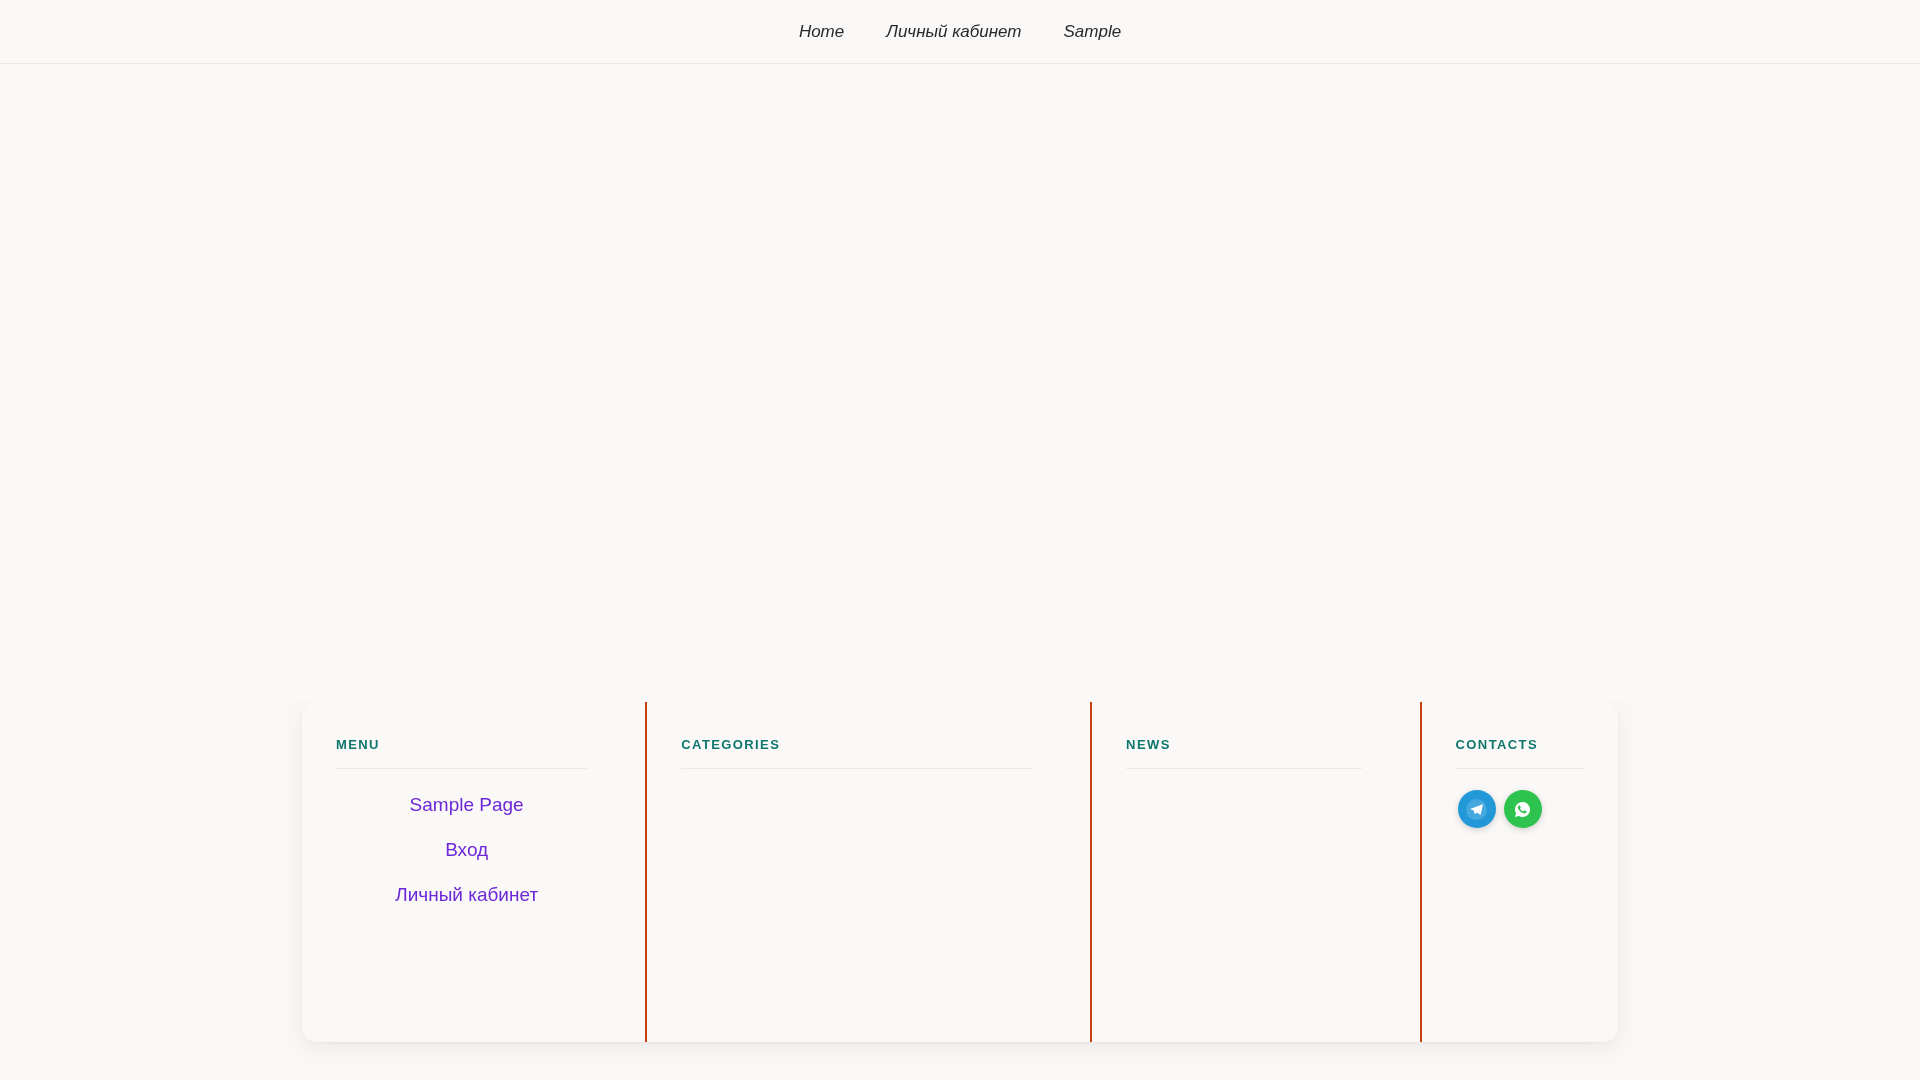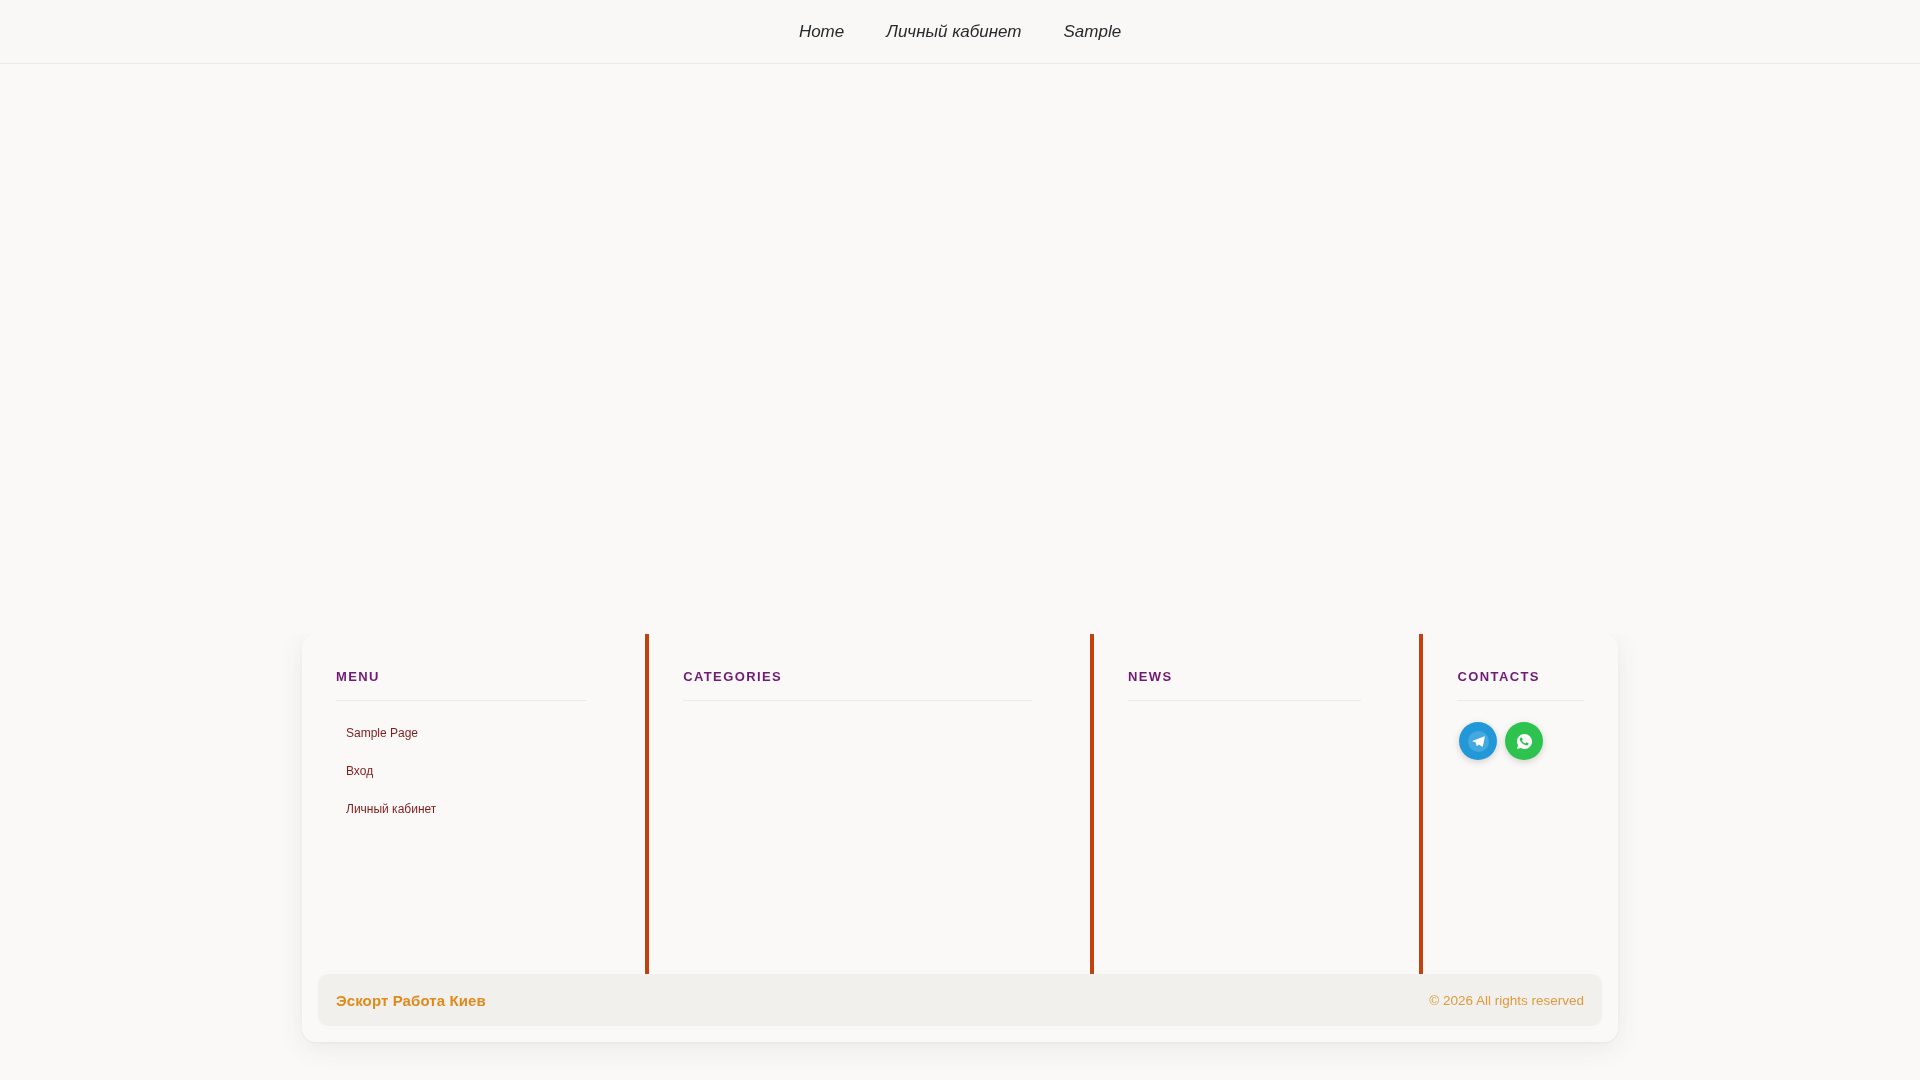--- a/index.html
+++ b/index.html
@@ -81,34 +81,34 @@
     display: flex;
     align-items: stretch;
     min-height: 340px;
   }
 
   .footer-col {
     padding: 36px 34px 30px 34px;
     position: relative;
   }
   .footer-col + .footer-col {
-    border-left: 4px solid #c2410c;
+    border-left: 2px solid #c2410c;
     margin-left: 24px;
   }
 
   .col-menu       { width: 338px; }
   .col-categories { width: 447px; }
   .col-news       { width: 323px; }
   .col-contacts   { width: 208px; flex: 1 1 auto; }
 
   .col-title {
     font-size: 13px;
     font-weight: 700;
     letter-spacing: 1.4px;
-    color: #701a75;
+    color: #0f766e;
     text-transform: uppercase;
     line-height: 1;
     padding-bottom: 0;
   }
 
   .col-rule {
     margin-top: 17px;
     height: 1px;
     background: #ecebe7;
     width: 100%;
@@ -116,27 +116,28 @@
 
   .footer-list {
     list-style: none;
     margin-top: 13px;
   }
 
   .footer-list-item { display: block; }
 
   .footer-link {
     display: block;
-    font-size: 12px;
+    font-size: 19px;
     line-height: 1;
-    color: #7f1d1d;
+    color: #6d28d9;
     text-decoration: none;
     padding: 13px 0 13px 10px;
     cursor: pointer;
     white-space: nowrap;
+    text-align: center;
   }
 
   
   .social-row {
     display: flex;
     align-items: center;
     gap: 8px;
     margin-top: 21px;
     padding-left: 2px;
   }
@@ -262,19 +263,15 @@
                 <path fill="#2ec24f" d="M12.3 10.3c-.25-.56-.5-.57-.74-.58h-.63c-.22 0-.57.08-.87.4-.3.33-1.14 1.11-1.14 2.7s1.17 3.14 1.33 3.35c.17.22 2.26 3.62 5.58 4.93 2.76 1.09 3.32.87 3.92.82.6-.06 1.93-.79 2.2-1.55.28-.76.28-1.41.2-1.55-.09-.13-.31-.21-.65-.38-.33-.17-1.96-.97-2.27-1.08-.3-.11-.52-.16-.74.17-.22.32-.85 1.07-1.04 1.29-.19.22-.38.24-.71.08-.33-.17-1.4-.52-2.67-1.65-.99-.88-1.65-1.96-1.85-2.29-.19-.33-.02-.5.15-.67.15-.15.33-.38.5-.58.16-.19.22-.33.33-.55.11-.22.05-.41-.03-.58-.08-.16-.72-1.76-1-2.41z"></path>
               </svg>
             </span>
           </a>
 
         </div>
       </section>
 
     </div>
 
-    <div class="footer-bottom">
-      <a class="brand-name" href="#">Эскорт Работа Киев</a>
-      <span class="copyright">© 2026 All rights reserved</span>
-    </div>
 
   </footer>
 </div>
 
 </body></html>

